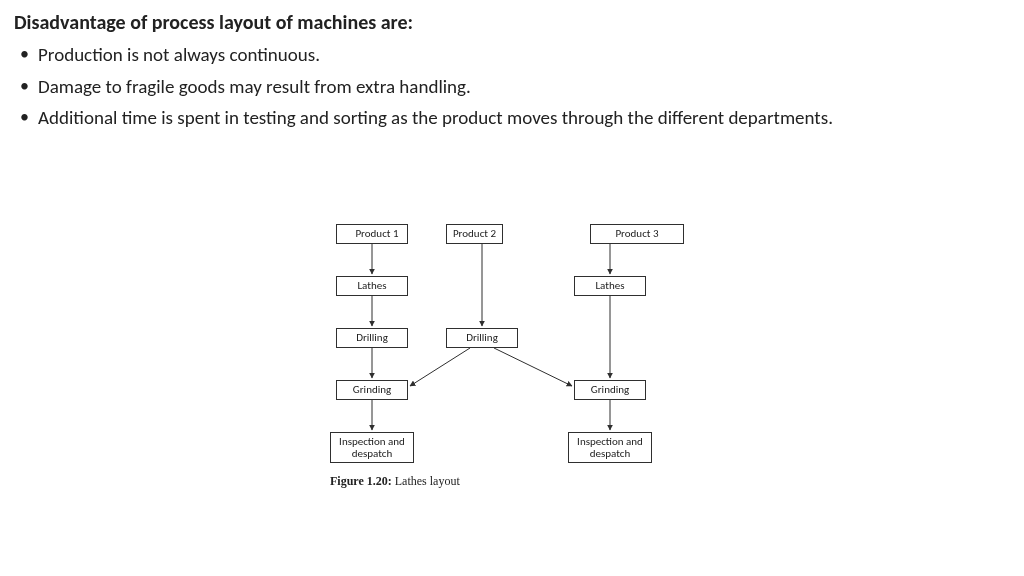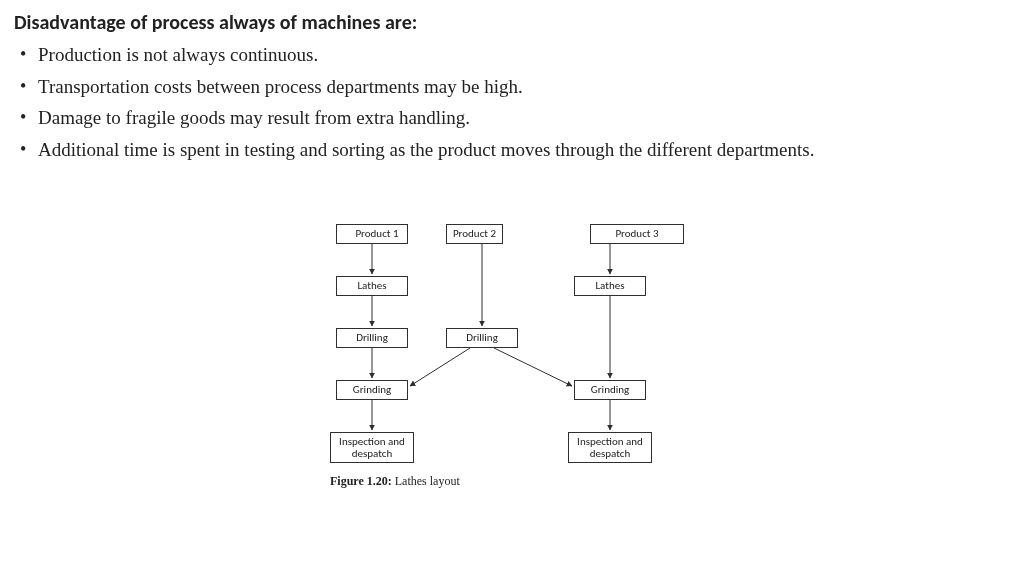--- a/index.html
+++ b/index.html
@@ -13,21 +13,20 @@
     position: relative;
   }
   .heading {
     font-weight: 700;
     font-size: 20px;
     margin-bottom: 8px;
   }
   ul.bullets {
     list-style: none;
     padding-left: 6px;
-    font-family: Liberation Serif, serif;
   }
   ul.bullets li {
     font-size: 19px;
     line-height: 1.35;
     margin-bottom: 6px;
     position: relative;
     padding-left: 18px;
   }
   ul.bullets li::before {
     content: "•";
@@ -63,25 +62,24 @@
     position: absolute;
     font-family: Georgia, 'Times New Roman', serif;
     font-size: 12px;
     color: #222;
   }
   .caption .bold { font-weight: 700; text-align: center; }
 </style>
 </head>
 <body>
 
-<div class="heading">Disadvantage of process always of machines are:</div>
+<div class="heading">Disadvantage of process layout of machines are:</div>
 
 <ul class="bullets">
   <li>Production is not always continuous.</li>
-  <li>Transportation costs between process departments may be high.</li>
   <li>Damage to fragile goods may result from extra handling.</li>
   <li>Additional time is spent in testing and sorting as the product moves through the different departments.</li>
 </ul>
 
 <div class="diagram">
 
   <svg class="arrows">
     <defs>
       <marker id="ah" viewBox="0 0 10 10" refX="9" refY="5" markerWidth="6" markerHeight="6" orient="auto-start-reverse">
         <path d="M 0 0 L 10 5 L 0 10 z" fill="#2f2f2f"></path>

